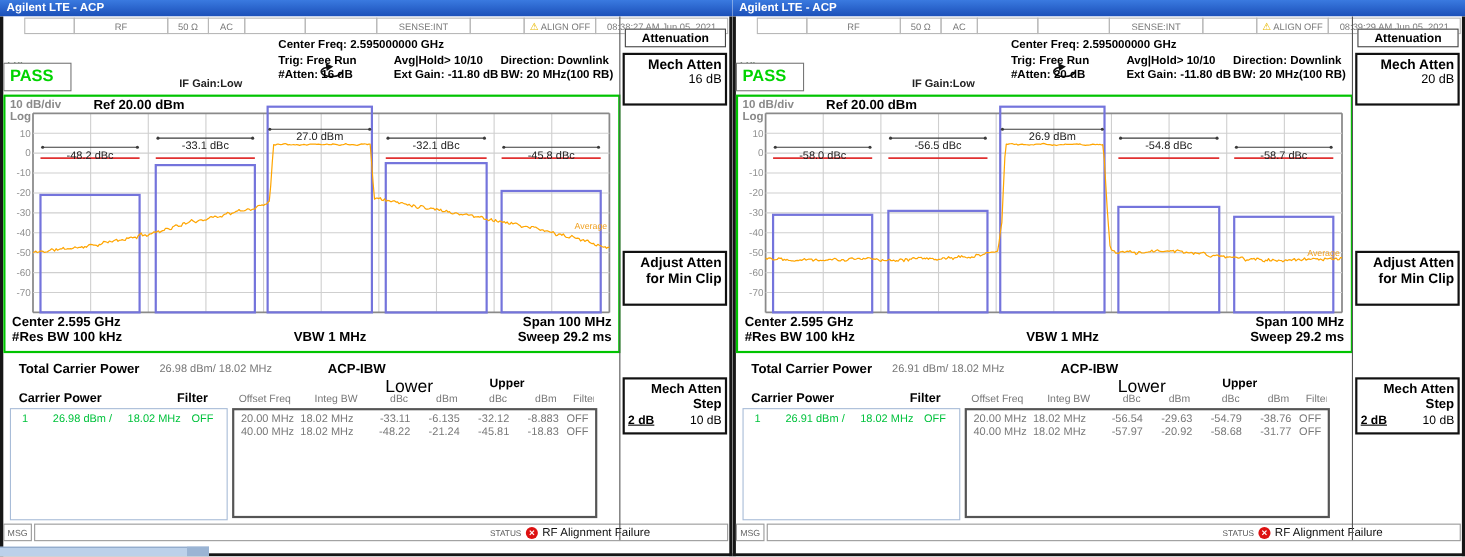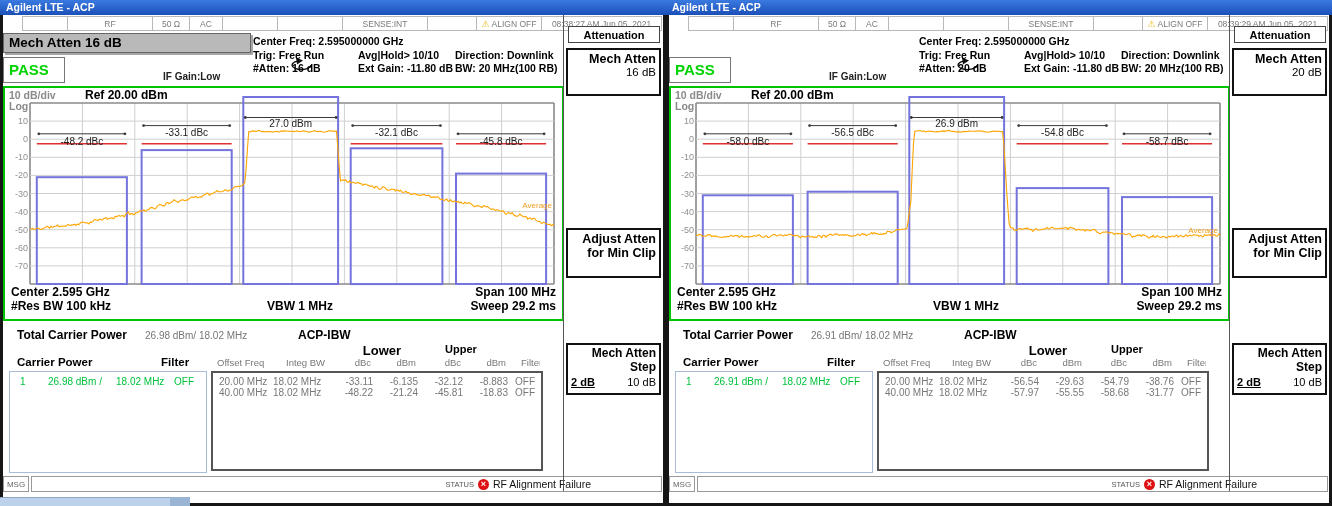--- a/index.html
+++ b/index.html
@@ -42,21 +42,21 @@
   .dbdiv{left:4px;top:1px;font-size:10.5px;font-weight:bold;color:#8a8a8a;}
   .reflbl{left:80px;top:0;font-size:12px;font-weight:bold;color:#000;}
   .loglbl{left:4px;top:12px;font-size:10.5px;font-weight:bold;color:#8a8a8a;}
   .foot{font-size:12px;font-weight:bold;color:#000;white-space:nowrap;}
   .f1l{left:6px;top:197px;} .f1r{right:6px;top:197px;} .f2l{left:6px;top:211px;}
   .f2c{left:262px;top:211px;} .f2r{right:6px;top:211px;}
   
   .t1{left:14px;top:313px;font-size:12px;font-weight:bold;color:#000;position:absolute;}
   .t2{left:142px;top:315px;font-size:10px;color:#777;position:absolute;}
   .t3{left:295px;top:313px;font-size:12px;font-weight:bold;color:#000;position:absolute;}
-  .lbl-lower{left:331px;top:328px;width:96px;text-align:center;font-size:13px;font-weight:bold;color:#000;}
+  .lbl-lower{left:321px;top:328px;width:96px;text-align:center;font-size:16px;font-weight:normal;color:#000;}
   .lbl-upper{left:410px;top:328px;width:96px;text-align:center;font-size:11px;font-weight:bold;color:#000;}
   .lbl-cp{left:14px;top:341px;font-size:11.5px;font-weight:bold;color:#000;}
   .lbl-cpf{left:158px;top:341px;font-size:11.5px;font-weight:bold;color:#000;}
   .acpgrid{display:grid;grid-template-columns:60px 58px 42px 45px 45px 45px 34px;}
   .acpgrid span{font-size:10px;white-space:nowrap;overflow:hidden;}
   .acpgrid span:nth-child(7n+1){text-align:left;padding-left:6px;}
   .acpgrid span:nth-child(7n+2){text-align:left;}
   .acpgrid span:nth-child(7n+3),.acpgrid span:nth-child(7n+4),
   .acpgrid span:nth-child(7n+5),.acpgrid span:nth-child(7n+6){text-align:right;}
   .acpgrid span:nth-child(7n){text-align:center;}
@@ -116,21 +116,20 @@
         <span class="cell c-b1"></span>
         <span class="cell c-b2"></span>
         <span class="cell c-sense">SENSE:INT</span>
         <span class="cell c-b3"></span>
         <span class="cell c-align">
               <span class="warn">⚠</span>
               <span>ALIGN OFF</span>
             </span>
         <span class="cell c-time">08:38:27 AM Jun 05, 2021</span>
       </div>
-      <div class="banner">Mech Atten 16 dB</div>
       <div class="passbox">PASS</div>
       <div class="ifgain">IF Gain:Low</div>
       <span class="loop-icon">
         <svg viewBox="0 0 26 16" width="26" height="16">
               <path d="M22 8 A 9.5 4.5 0 1 1 12 3.6" fill="none" stroke="#111" stroke-width="1.4"></path>
               <polygon points="7,0.5 14,3.4 8,7.5" fill="#111"></polygon>
             </svg>
       </span>
       <div class="hdr h-cf">Center Freq: 2.595000000 GHz</div>
       <div class="hdr h-trig">Trig: Free Run</div>
@@ -429,21 +428,21 @@
               <span>-56.54</span>
               <span>-29.63</span>
               <span>-54.79</span>
               <span>-38.76</span>
               <span>OFF</span>
             </div>
             <div class="acpgrid">
               <span>40.00 MHz</span>
               <span>18.02 MHz</span>
               <span>-57.97</span>
-              <span>-55.55</span>
+              <span>-20.92</span>
               <span>-58.68</span>
               <span>-31.77</span>
               <span>OFF</span>
             </div>
           </div>
 
       <div class="msgbar">
         <span class="msgbox">MSG</span>
         <span class="msgfield">
           <span class="statuslbl">STATUS</span>

